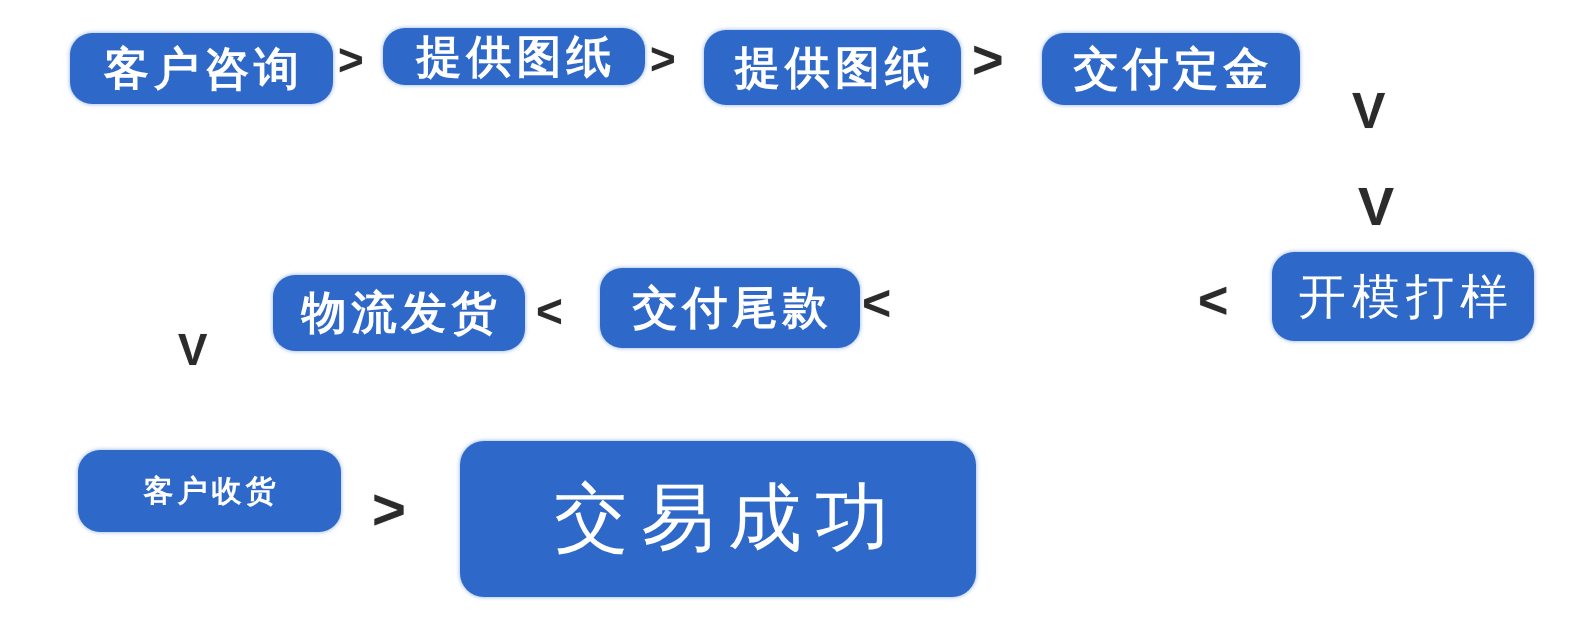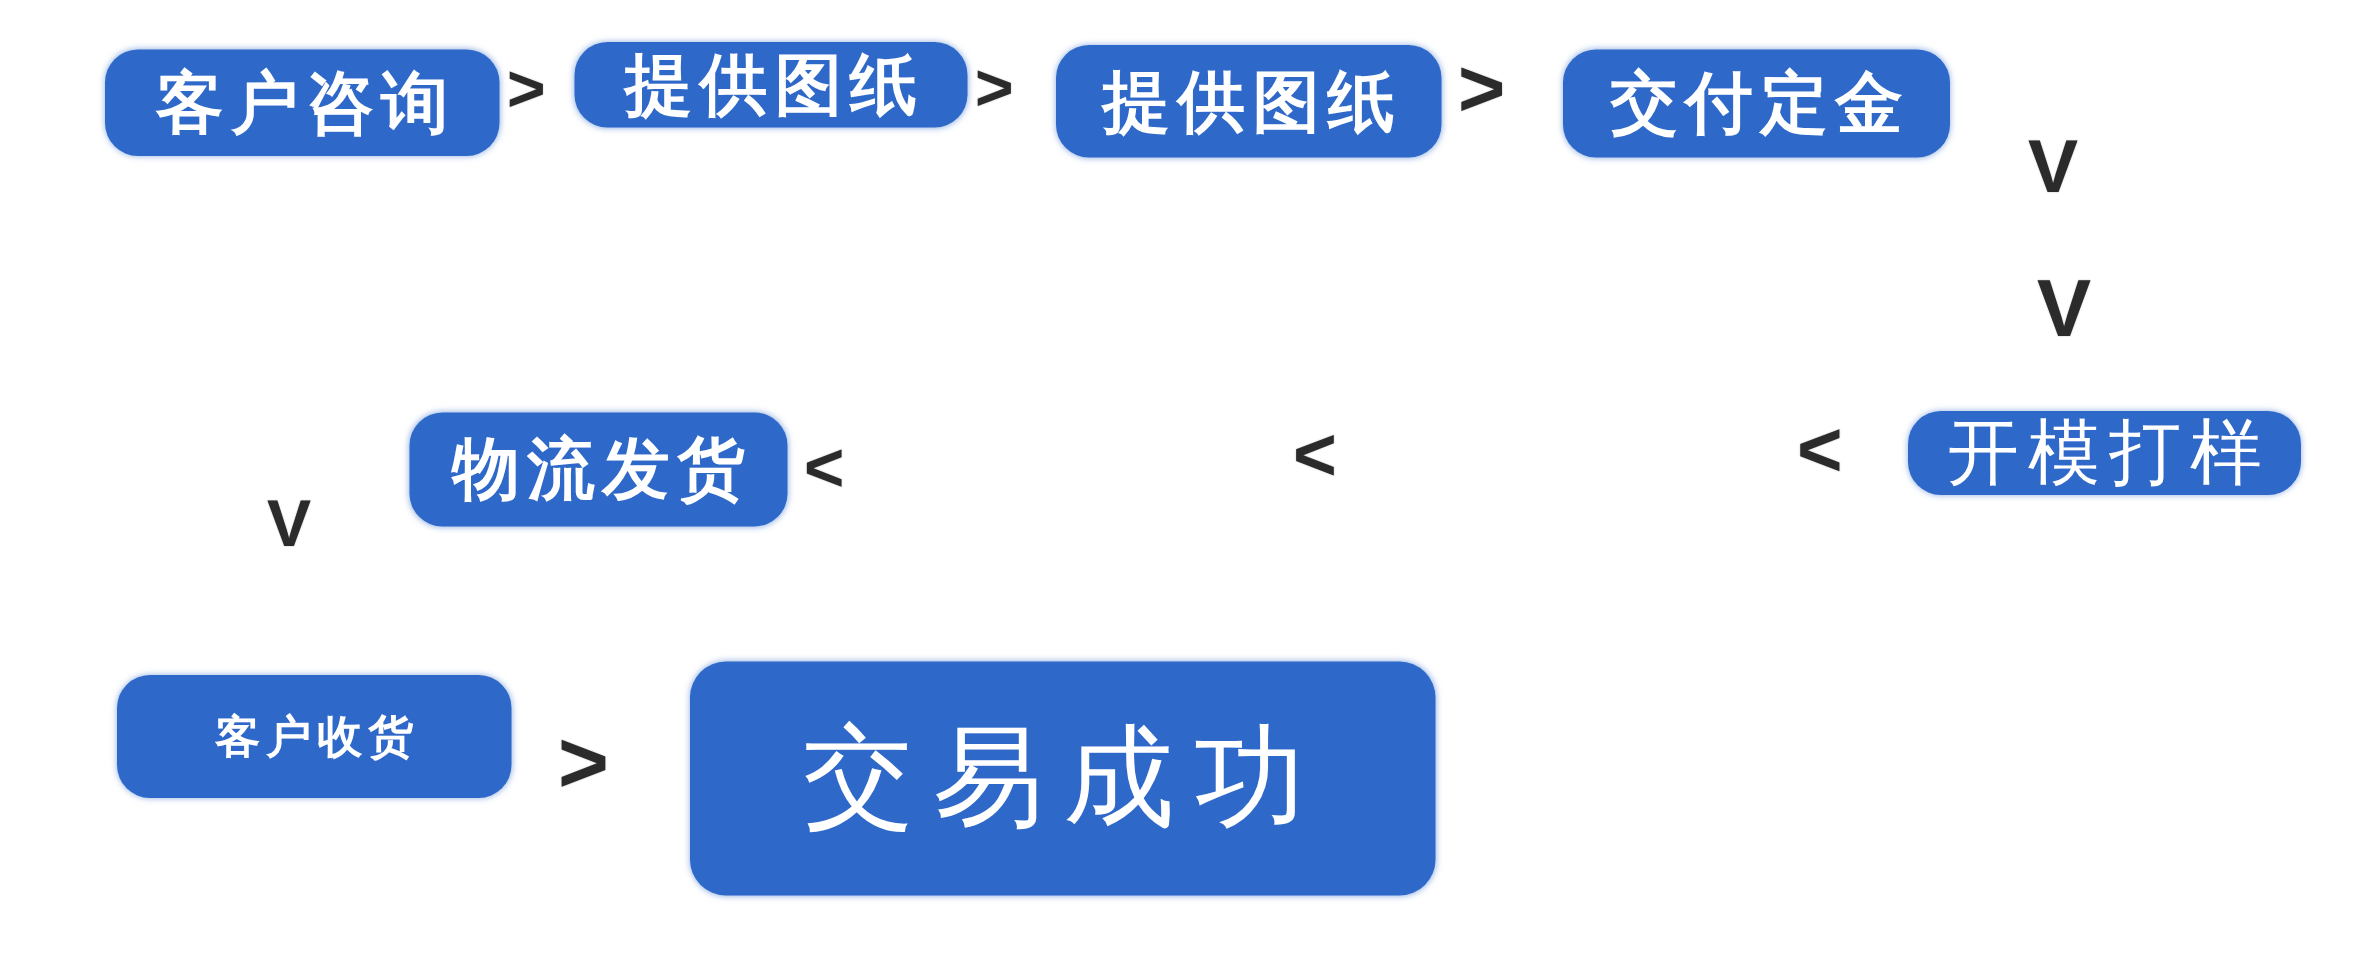--- a/index.html
+++ b/index.html
@@ -41,21 +41,21 @@
     font-size:30px;
     letter-spacing:4px;
     padding-left:4px;
   }
   .big{
     border-radius:24px;
     font-family:"Liberation Serif", serif;
     font-weight:normal;
     font-size:74px;
     letter-spacing:13px;
-    padding-left:1px;
+    padding-left:20px;
   }
   .arrow{
     position:absolute;
     color:#2b2b2b;
     font-family:"Liberation Sans", sans-serif;
     font-weight:bold;
     line-height:1;
     text-shadow:0 0 1px rgba(43,43,43,0.45);
     user-select:none;
   }
@@ -75,27 +75,28 @@
 
   <div class="box sans" style="left:704px;top:30px;width:252px;height:75px">提供图纸</div>
 
   <span class="arrow" style="left:972px;top:32px;font-size:54px">&gt;</span>
 
   <div class="box sans" style="left:1042px;top:33px;width:253px;height:72px">交付定金</div>
 
   <span class="arrow" style="left:1352px;top:86px;font-size:50px">V</span>
   <span class="arrow" style="left:1358px;top:179px;font-size:54px">V</span>
 
-  <div class="box serif" style="left:1272px;top:274px;width:256px;height:56px">开模打样</div>
+  <div class="box serif" style="left:1272px;top:252px;width:256px;height:89px">开模打样</div>
 
   <span class="arrow" style="left:1198px;top:274px;font-size:52px">&lt;</span>
 
 
   <span class="arrow" style="left:862px;top:278px;font-size:50px">&lt;</span>
 
+  <div class="box sans" style="left:600px;top:268px;width:255px;height:80px">交付尾款</div>
 
   <span class="arrow" style="left:536px;top:288px;font-size:46px">&lt;</span>
 
   <div class="box sans" style="left:273px;top:275px;width:247px;height:76px">物流发货</div>
 
   <span class="arrow" style="left:178px;top:328px;font-size:44px">V</span>
 
   <div class="box serif-sm" style="left:78px;top:450px;width:259px;height:82px">客户收货</div>
 
   <span class="arrow" style="left:372px;top:480px;font-size:58px">&gt;</span>

